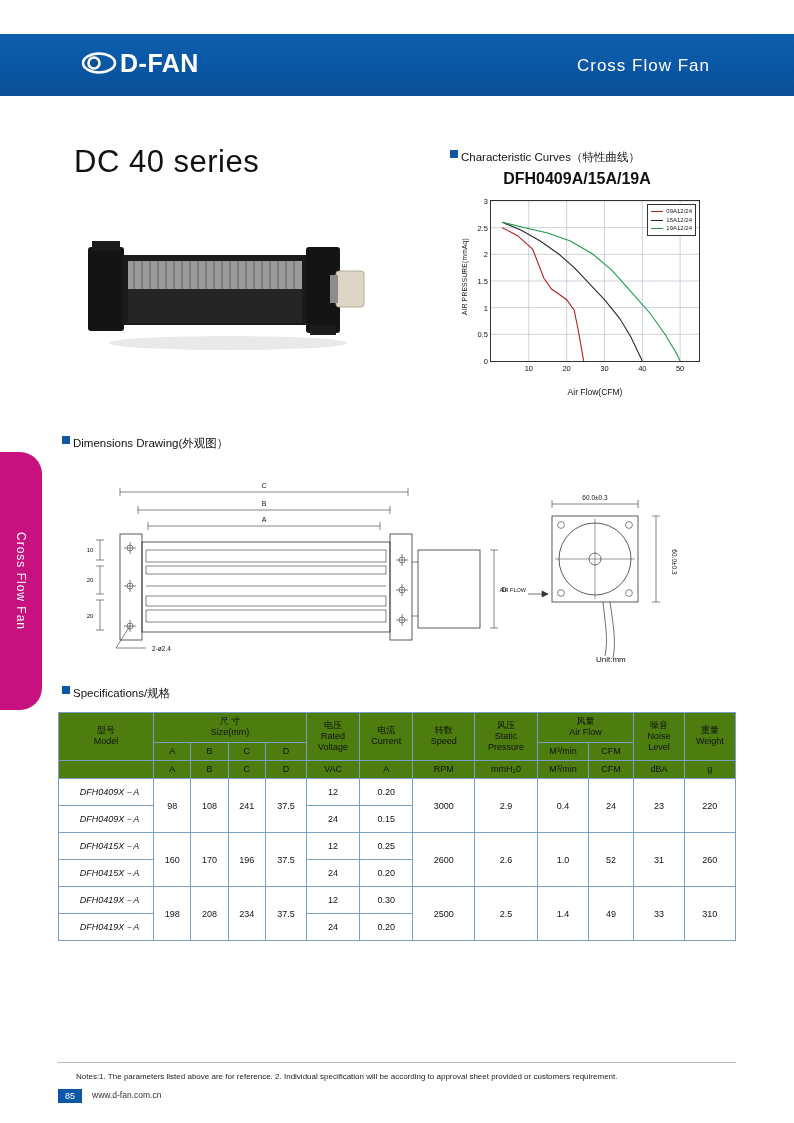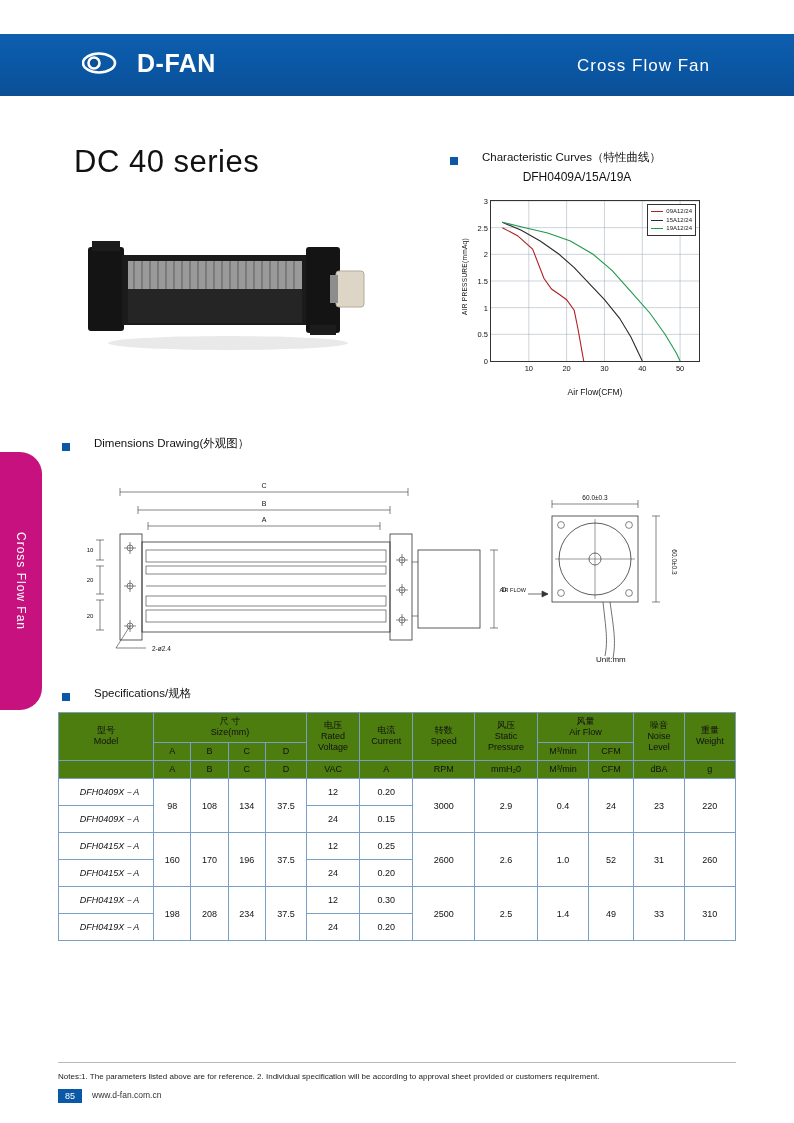--- a/index.html
+++ b/index.html
@@ -14,21 +14,21 @@
   
   .header{
     position:absolute;left:0;top:34px;width:794px;height:62px;
     background:linear-gradient(to bottom,#0e5fae 0%,#0a58a6 45%,#0b4f96 100%);
   }
   .header-inner{
     position:relative;width:100%;height:100%;
   }
   .logo{
     position:absolute;left:82px;top:14px;
-    display:flex;align-items:center;gap:19px;text-align:right;
+    display:flex;align-items:center;gap:2px;text-align:right;
   }
   .logo-mark{
     width:36px;height:30px;position:relative;
   }
   .logo-text{
     color:#ffffff;font-size:25px;font-weight:bold;letter-spacing:0.5px;
     font-family:"Liberation Sans", sans-serif;
   }
   .header-title{
     position:absolute;right:84px;top:22px;
@@ -39,32 +39,32 @@
     position:absolute;left:74px;top:144px;
     font-size:31px;font-weight:normal;color:#111;
     letter-spacing:0.5px;
   }
   
   .photo-wrap{
     position:absolute;left:78px;top:225px;width:300px;height:140px;
   }
   
   .sec-head{
-    position:absolute;font-size:11.5px;color:#111;display:flex;align-items:flex-end;gap:24px;
+    position:absolute;font-size:11.5px;color:#111;display:flex;align-items:flex-start;gap:3px;
   }
   .sec-head .bullet{
     width:8px;height:8px;background:#0a58a6;display:inline-block;
   }
   
   .chart-box{
     position:absolute;left:446px;top:170px;width:262px;height:240px;
   }
   .chart-title{
     position:absolute;left:0;top:0;width:262px;text-align:center;
-    font-size:12px;font-weight:normal;color:#111;
+    font-size:16px;font-weight:bold;color:#111;
   }
   .plot{
     position:absolute;left:44px;top:30px;width:208px;height:160px;
     border:1px solid #333;background:#fff;
   }
   .ylab{
     position:absolute;left:-34px;top:-4px;height:160px;width:14px;
     writing-mode:vertical-rl;transform:rotate(180deg);
     font-size:6.5px;letter-spacing:0.3px;color:#111;
     display:flex;align-items:center;justify-content:center;
@@ -103,21 +103,21 @@
     background:#fff;
   }
   table.spec th,table.spec td{
     border:1px solid #7a9fc4;text-align:center;vertical-align:middle;
   }
   table.spec thead th{background:#4d7c0f;font-weight:normal;line-height:1.25;padding:3px 1px;}
   table.spec tbody td{padding:4px 1px;height:18px;}
   .model-cell{text-align:left;padding-left:8px !important;font-size:9px;font-style:italic;}
   
   .notes{
-    position:absolute;left:58px;top:1072px;width:680px;
+    position:absolute;left:76px;top:1072px;width:680px;
     font-size:8px;color:#222;
   }
   .footline{
     position:absolute;left:58px;top:1062px;width:678px;height:1px;background:#b9b9b9;
   }
   .pagebox{
     position:absolute;left:58px;top:1089px;
     background:#0a58a6;color:#fff;font-size:9px;
     padding:2px 7px;
   }
@@ -453,21 +453,21 @@
         <th>CFM</th>
         <th>dBA</th>
         <th>g</th>
       </tr>
     </thead>
     <tbody id="spec-body">
         <tr>
           <td class="model-cell">DFH0409X－A</td>
           <td rowspan="2">98</td>
           <td rowspan="2">108</td>
-          <td rowspan="2">134</td>
+          <td rowspan="2">241</td>
           <td rowspan="2">37.5</td>
           <td>12</td>
           <td>0.20</td>
           <td rowspan="2">3000</td>
           <td rowspan="2">2.9</td>
           <td rowspan="2">0.4</td>
           <td rowspan="2">24</td>
           <td rowspan="2">23</td>
           <td rowspan="2">220</td>
         </tr>

